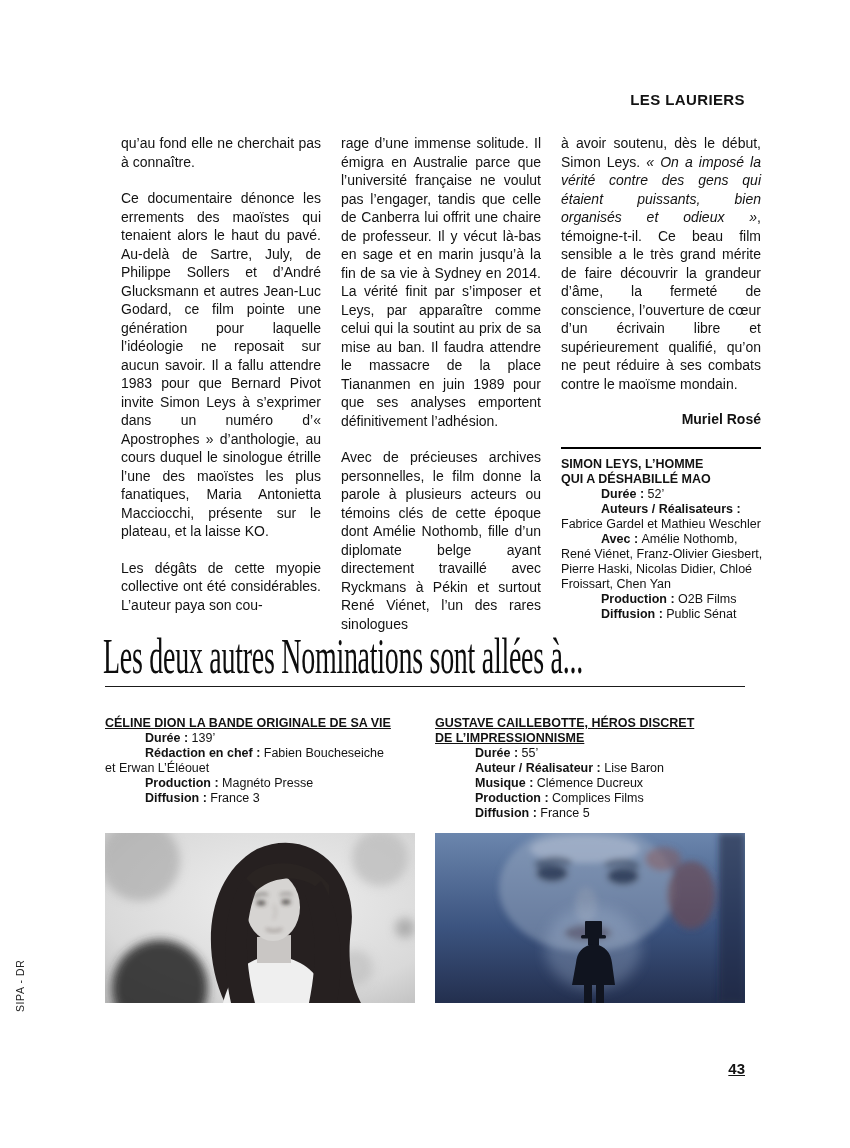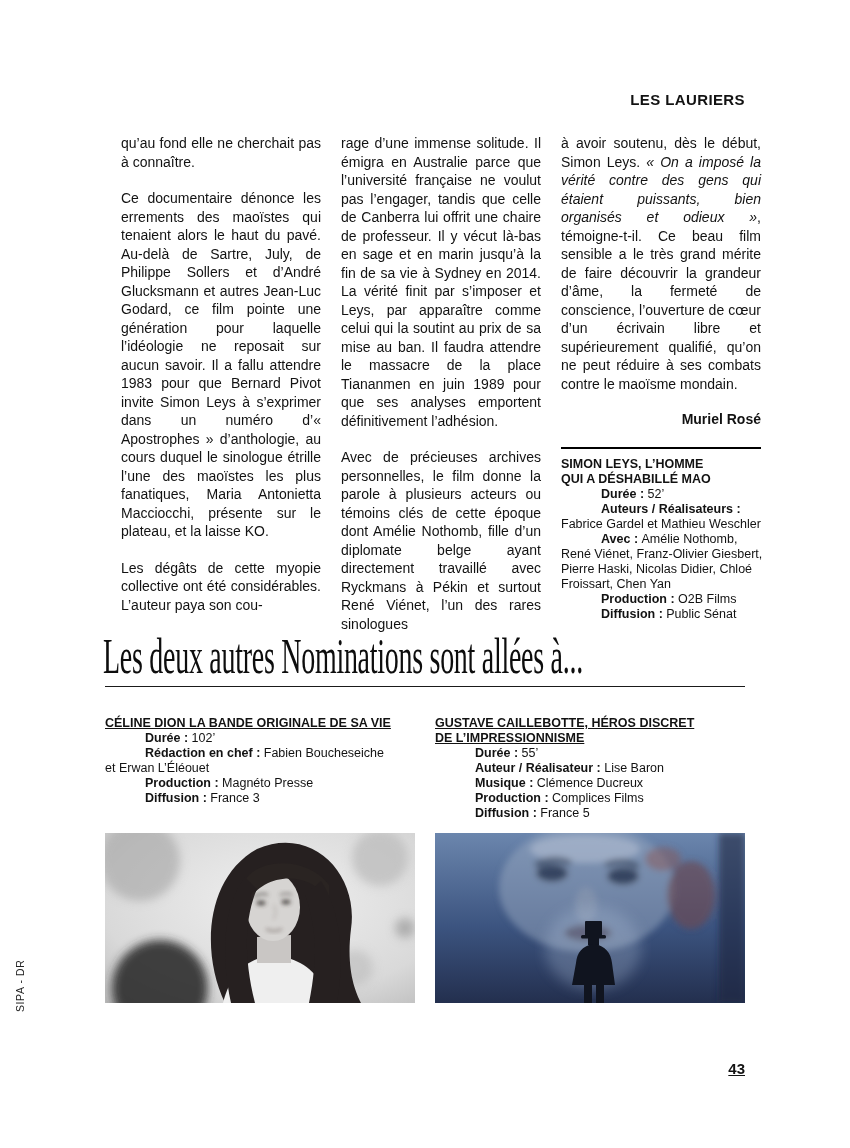--- a/index.html
+++ b/index.html
@@ -85,21 +85,21 @@
   <div class="nom-heading">
     <span class="nom-heading-inner">Les deux autres Nominations sont allées à...</span>
   </div>
   <div class="nom-rule"></div>
 
   <div class="credit-block left">
     <div class="credit-title">
         <div class="cl">CÉLINE DION LA BANDE ORIGINALE DE SA VIE</div>
       </div>
     <div>
-        <div class="cl"><span class="bd">Durée : </span><span>102’</span></div>
+        <div class="cl"><span class="bd">Durée : </span><span>139’</span></div>
         <div class="cl"><span class="bd">Rédaction en chef : </span><span>Fabien Boucheseiche</span></div>
         <div class="cl"><span>et Erwan L’Éléouet</span></div>
         <div class="cl"><span class="bd">Production : </span><span>Magnéto Presse</span></div>
         <div class="cl"><span class="bd">Diffusion : </span><span>France 3</span></div>
       </div>
   </div>
 
   <div class="credit-block right">
     <div class="credit-title">
         <div class="cl">GUSTAVE CAILLEBOTTE, HÉROS DISCRET</div>

